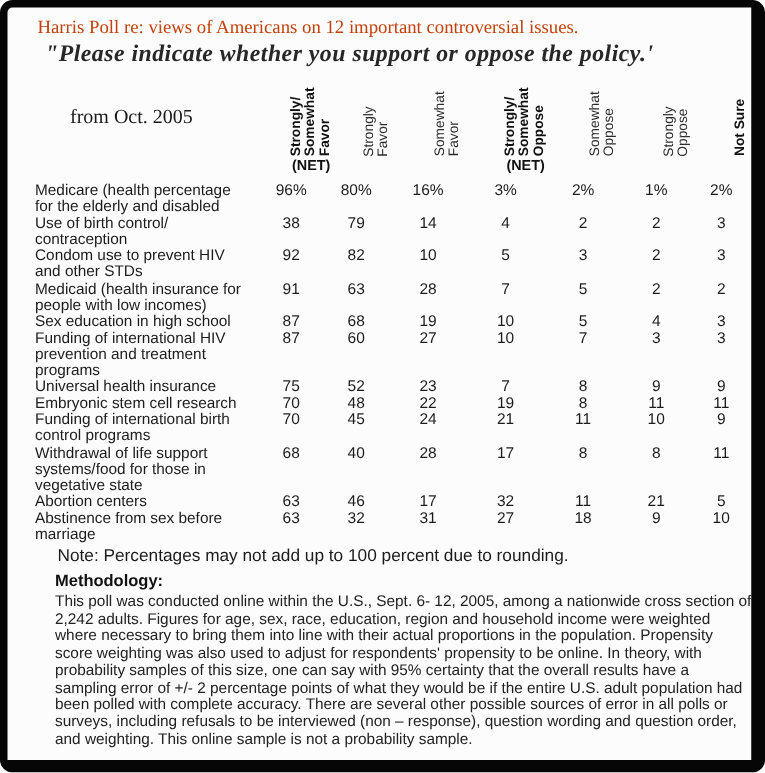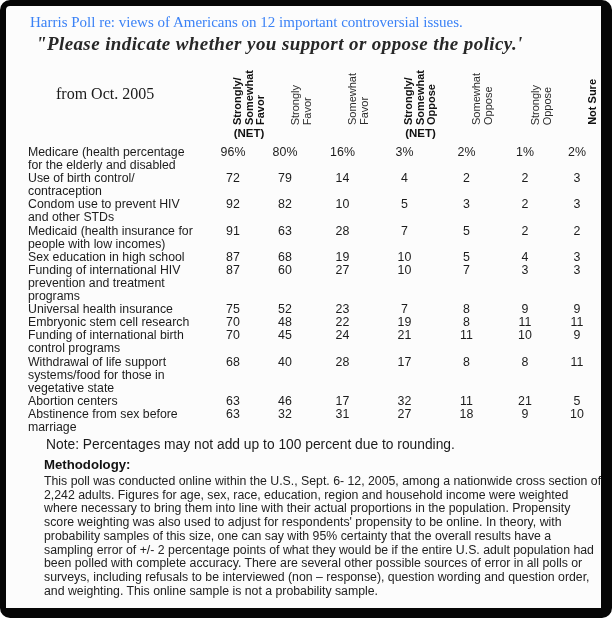--- a/index.html
+++ b/index.html
@@ -13,21 +13,21 @@
     border-radius:10px;
     background:#fcfcfc;
     overflow:hidden;
     font-family:"Liberation Sans", sans-serif;
     color:#1c1c1c;
   }
   .title {
     margin:7px 0 0 24px;
     font-family:"Liberation Serif", serif;
     font-size:15px; line-height:18px;
-    color:#3b82f6;
+    color:#c2410c;
   }
   .subtitle {
     margin:1px 0 0 30px;
     font-family:"Liberation Serif", serif;
     font-style:italic; font-weight:bold;
     font-size:19px; line-height:23px;
     letter-spacing:0.4px;
     color:#272727;
   }
   .grid {
@@ -131,21 +131,21 @@
         <div class="val">96%</div>
         <div class="val">80%</div>
         <div class="val">16%</div>
         <div class="val">3%</div>
         <div class="val">2%</div>
         <div class="val">1%</div>
         <div class="val">2%</div>
       </div>
       <div class="trow">
         <div class="rlabel">Use of birth control/ contraception</div>
-        <div class="val">72</div>
+        <div class="val">38</div>
         <div class="val">79</div>
         <div class="val">14</div>
         <div class="val">4</div>
         <div class="val">2</div>
         <div class="val">2</div>
         <div class="val">3</div>
       </div>
       <div class="trow">
         <div class="rlabel">Condom use to prevent HIV and other STDs</div>
         <div class="val">92</div>

